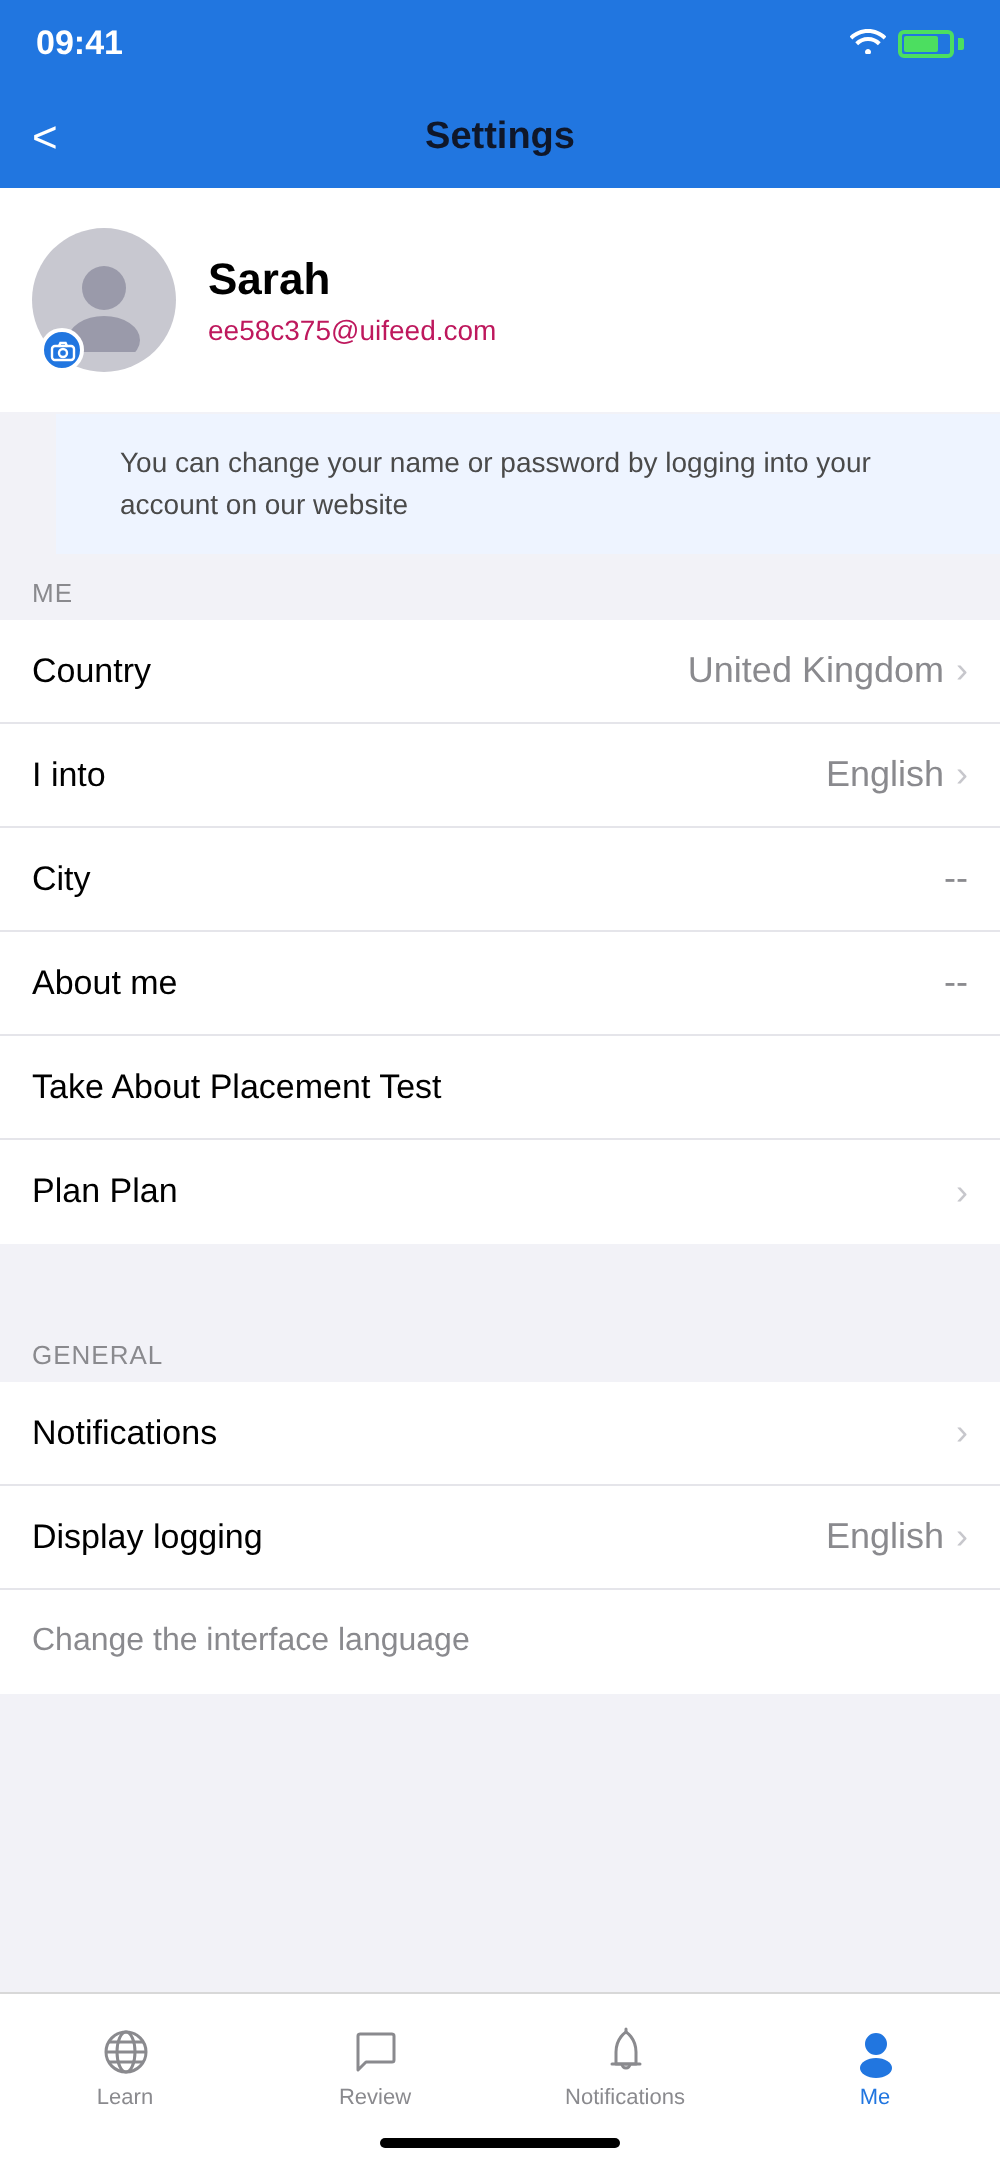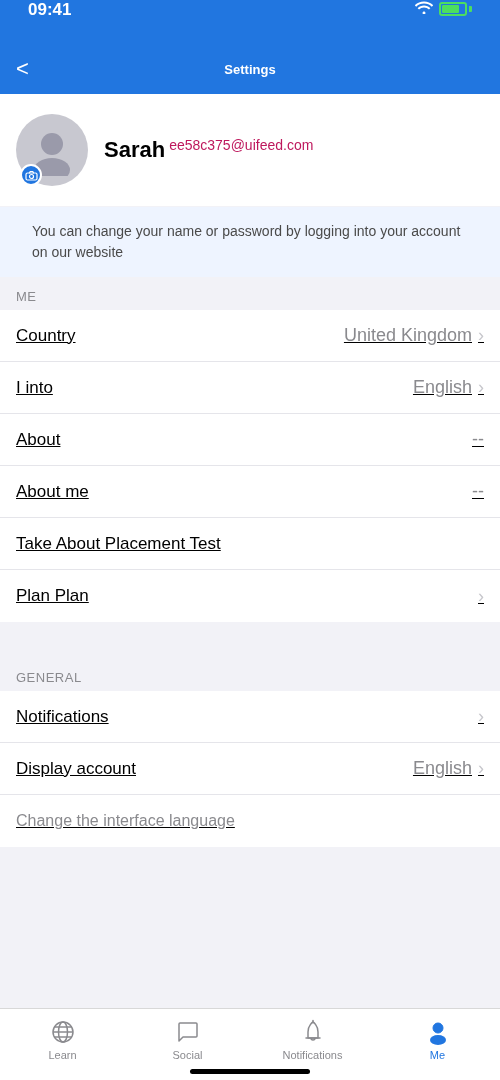--- a/index.html
+++ b/index.html
@@ -15,23 +15,23 @@
       background: #f2f2f7;
       overflow: hidden;
       position: relative;
     }
 
     
     .status-bar {
       background: #2176e0;
       height: 44px;
       display: flex;
-      align-items: flex-start;
+      align-items: center;
       justify-content: space-between;
-      padding: 0 28px;
+      padding: 0 18px;
     }
 
     .status-time {
       color: white;
       font-size: 17px;
       font-weight: 600;
     }
 
     .status-icons {
       display: flex;
@@ -89,22 +89,22 @@
     .back-button {
       position: absolute;
       left: 16px;
       color: white;
       font-size: 22px;
       cursor: pointer;
       font-weight: 300;
     }
 
     .header-title {
-      color: #ffffff;
-      font-size: 13px;
+      color: #0f172a;
+      font-size: 19px;
       font-weight: 600;
     }
 
     
     .profile-section {
       background: white;
       padding: 20px 16px;
       display: flex;
       align-items: center;
       gap: 16px;
@@ -145,40 +145,41 @@
       border: 2px solid white;
     }
 
     .camera-badge svg {
       width: 13px;
       height: 13px;
     }
 
     .profile-info {
       display: flex;
-      flex-direction: row;
+      flex-direction: column;
       gap: 4px;
     }
 
     .profile-name {
       font-size: 22px;
       font-weight: 600;
       color: #000;
     }
 
     .profile-email {
       font-size: 14px;
       color: #be185d;
     }
 
     
     .info-banner {
       background: #eef4ff;
       padding: 14px 32px;
       margin-top: 1px;
+      margin-left: 28px;
     }
 
     .info-banner-text {
       font-size: 14px;
       color: #4a4a4a;
       line-height: 1.5;
     }
 
     
     .section-header {
@@ -186,21 +187,20 @@
       padding: 12px 16px 6px;
       font-size: 13px;
       font-weight: 500;
       color: #8a8a8e;
       letter-spacing: 0.5px;
     }
 
     
     .settings-list {
       background: white;
-      text-decoration: underline;
     }
 
     .settings-item {
       display: flex;
       align-items: center;
       justify-content: space-between;
       padding: 14px 16px;
       border-bottom: 1px solid #e5e5ea;
       cursor: pointer;
       min-height: 52px;
@@ -241,21 +241,21 @@
     
     .tab-bar {
       position: absolute;
       bottom: 0;
       left: 0;
       width: 500px;
       background: white;
       border-top: 1px solid #d8d8d8;
       display: flex;
       align-items: center;
-      height: 72px;
+      height: 84px;
       padding-bottom: 20px;
     }
 
     .tab-item {
       flex: 1;
       display: flex;
       flex-direction: column;
       align-items: center;
       justify-content: center;
       gap: 4px;
@@ -375,21 +375,21 @@
     </div>
   </div>
   <div class="settings-item">
     <span class="settings-item-label">I into</span>
     <div class="settings-item-right">
       <span class="settings-item-value">English</span>
       <span class="chevron">›</span>
     </div>
   </div>
   <div class="settings-item">
-    <span class="settings-item-label">About</span>
+    <span class="settings-item-label">City</span>
     <div class="settings-item-right">
       <span class="settings-item-value">--</span>
     </div>
   </div>
   <div class="settings-item">
     <span class="settings-item-label">About me</span>
     <div class="settings-item-right">
       <span class="settings-item-value">--</span>
     </div>
   </div>
@@ -407,21 +407,21 @@
 <div class="section-divider"></div>
 <div class="section-header">GENERAL</div>
 <div class="settings-list">
   <div class="settings-item">
     <span class="settings-item-label">Notifications</span>
     <div class="settings-item-right">
       <span class="chevron">›</span>
     </div>
   </div>
   <div class="settings-item">
-    <span class="settings-item-label">Display account</span>
+    <span class="settings-item-label">Display logging</span>
     <div class="settings-item-right">
       <span class="settings-item-value">English</span>
       <span class="chevron">›</span>
     </div>
   </div>
   <div class="settings-item-partial">
     <span class="settings-item-partial-label">Change the interface language</span>
   </div>
 </div>
 
@@ -440,21 +440,21 @@
     <span class="tab-label">Learn</span>
   </div>
 
 
   <div class="tab-item">
     <div class="tab-icon">
       <svg width="26" height="26" viewBox="0 0 26 26" fill="none">
         <path d="M4 5C4 4.45 4.45 4 5 4H21C21.55 4 22 4.45 22 5V17C22 17.55 21.55 18 21 18H8L4 22V5Z" stroke="#8a8a8e" stroke-width="1.5" stroke-linejoin="round"></path>
       </svg>
     </div>
-    <span class="tab-label">Social</span>
+    <span class="tab-label">Review</span>
   </div>
 
   <div class="tab-item">
     <div class="tab-icon">
       <svg width="26" height="26" viewBox="0 0 26 26" fill="none">
         <path d="M13 3C13 3 8 6 8 13V19H18V13C18 6 13 3 13 3Z" stroke="#8a8a8e" stroke-width="1.5" stroke-linejoin="round"></path>
         <path d="M6 19H20" stroke="#8a8a8e" stroke-width="1.5" stroke-linecap="round"></path>
         <path d="M11 19C11 20.1 11.9 21 13 21C14.1 21 15 20.1 15 19" stroke="#8a8a8e" stroke-width="1.5"></path>
         <line x1="13" y1="3" x2="13" y2="1.5" stroke="#8a8a8e" stroke-width="1.5" stroke-linecap="round"></line>
       </svg>

